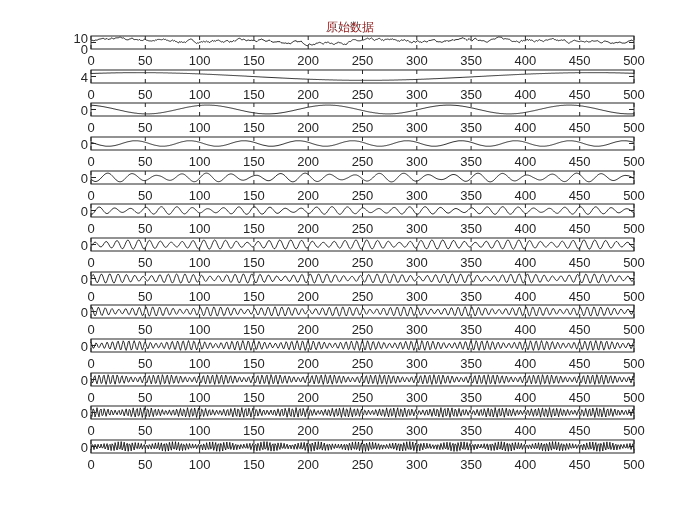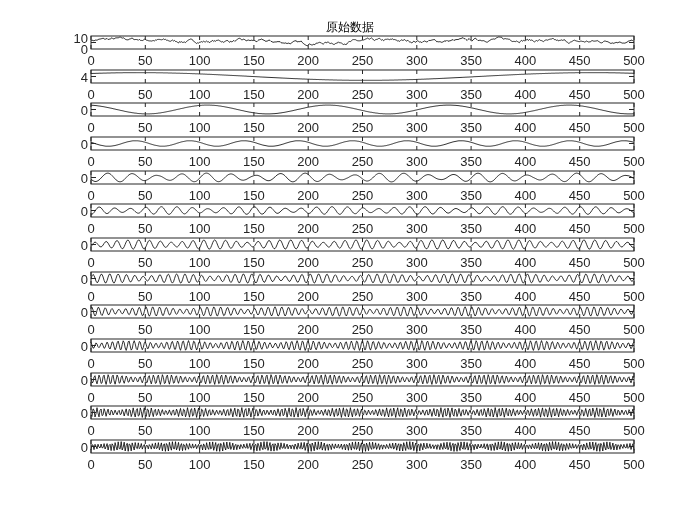--- a/index.html
+++ b/index.html
@@ -1,18 +1,18 @@
 <!DOCTYPE html>
 <html><head>
 <meta charset="utf-8">
 <style>
   html, body { margin: 0; padding: 0; background: #ffffff; }
   body { width: 700px; height: 525px; overflow: hidden; position: relative; font-family: "DejaVu Sans", sans-serif; }
   #fig { position: absolute; left: 0; top: 0; width: 700px; height: 525px; }
-  .title { position: absolute; left: 0; width: 700px; top: 19px; text-align: center; font-size: 12px; color: #000000; font-family: "DejaVu Sans", sans-serif; }
+  .title { position: absolute; left: 0; width: 700px; top: 19px; text-align: center; font-size: 12px; color: #7f1d1d; font-family: "DejaVu Sans", sans-serif; }
   svg text { font-family: "Liberation Sans", sans-serif; fill: #262626; }
 </style>
 </head>
 <body>
 
 <div class="title">原始数据</div>
 <svg id="fig" width="700" height="525" xmlns="http://www.w3.org/2000/svg">
     <g>
       <polyline points="91.0,41.2 92.0,40.1 93.0,40.5 94.0,40.9 95.0,40.2 96.0,40.0 97.0,40.3 98.0,39.6 99.0,39.1 100.0,39.1 101.1,38.8 102.1,38.6 103.1,38.1 104.1,38.9 105.1,39.3 106.1,38.8 107.1,38.5 108.1,39.6 109.1,39.1 110.1,39.2 111.1,38.3 112.1,37.8 113.1,38.9 114.1,38.9 115.1,38.1 116.1,37.9 117.1,37.8 118.2,37.9 119.2,37.3 120.2,37.0 121.2,37.5 122.2,38.2 123.2,37.7 124.2,38.3 125.2,39.2 126.2,39.7 127.2,39.7 128.2,40.1 129.2,39.0 130.2,38.9 131.2,38.5 132.2,37.9 133.2,39.1 134.2,39.6 135.2,39.5 136.3,39.5 137.3,39.6 138.3,40.3 139.3,39.3 140.3,40.3 141.3,40.4 142.3,40.6 143.3,40.1 144.3,39.2 145.3,39.3 146.3,40.1 147.3,40.3 148.3,40.7 149.3,40.9 150.3,40.9 151.3,41.1 152.3,40.8 153.3,40.5 154.3,41.0 155.4,40.0 156.4,40.2 157.4,39.5 158.4,39.4 159.4,39.4 160.4,39.6 161.4,39.8 162.4,39.6 163.4,38.9 164.4,39.5 165.4,39.3 166.4,40.2 167.4,40.2 168.4,40.7 169.4,41.1 170.4,41.3 171.4,40.7 172.4,40.0 173.5,41.0 174.5,40.4 175.5,41.5 176.5,41.6 177.5,42.3 178.5,43.0 179.5,41.6 180.5,42.2 181.5,41.7 182.5,42.4 183.5,42.3 184.5,42.0 185.5,42.6 186.5,41.5 187.5,40.7 188.5,40.0 189.5,39.5 190.6,39.0 191.6,39.0 192.6,40.0 193.6,41.3 194.6,41.9 195.6,42.7 196.6,43.5 197.6,42.8 198.6,43.1 199.6,42.3 200.6,42.1 201.6,41.6 202.6,42.1 203.6,41.2 204.6,41.8 205.6,41.9 206.6,41.0 207.6,41.9 208.7,41.8 209.7,42.7 210.7,41.5 211.7,41.2 212.7,40.3 213.7,41.5 214.7,40.6 215.7,41.3 216.7,40.3 217.7,40.3 218.7,40.1 219.7,40.8 220.7,41.4 221.7,42.0 222.7,41.6 223.7,42.4 224.7,41.6 225.7,41.0 226.8,40.5 227.8,40.6 228.8,41.7 229.8,42.3 230.8,41.2 231.8,41.9 232.8,41.3 233.8,40.4 234.8,41.4 235.8,40.5 236.8,39.8 237.8,39.0 238.8,38.4 239.8,38.3 240.8,39.0 241.8,39.9 242.8,39.6 243.8,39.1 244.8,39.7 245.9,40.5 246.9,40.8 247.9,40.0 248.9,40.1 249.9,40.6 250.9,40.4 251.9,40.1 252.9,40.6 253.9,40.3 254.9,40.6 255.9,41.4 256.9,41.7 257.9,40.6 258.9,39.7 259.9,39.8 260.9,39.3 261.9,38.9 262.9,40.0 264.0,40.0 265.0,41.1 266.0,41.2 267.0,41.2 268.0,40.7 269.0,40.0 270.0,40.4 271.0,41.4 272.0,41.6 273.0,42.4 274.0,42.0 275.0,42.0 276.0,41.9 277.0,41.9 278.0,41.4 279.0,41.9 280.0,41.5 281.0,42.7 282.1,43.0 283.1,42.8 284.1,43.4 285.1,42.8 286.1,43.2 287.1,43.6 288.1,43.1 289.1,43.2 290.1,44.0 291.1,43.2 292.1,42.5 293.1,41.7 294.1,41.0 295.1,41.0 296.1,40.5 297.1,42.0 298.1,41.6 299.1,41.7 300.2,41.5 301.2,41.0 302.2,42.4 303.2,43.3 304.2,44.1 305.2,44.8 306.2,45.3 307.2,45.9 308.2,45.1 309.2,43.8 310.2,44.3 311.2,44.8 312.2,45.1 313.2,44.3 314.2,44.6 315.2,44.4 316.2,43.1 317.3,43.2 318.3,42.8 319.3,42.3 320.3,42.6 321.3,42.8 322.3,43.8 323.3,44.1 324.3,43.2 325.3,42.1 326.3,43.0 327.3,42.0 328.3,42.1 329.3,43.0 330.3,43.5 331.3,43.1 332.3,43.6 333.3,44.3 334.3,44.4 335.4,43.6 336.4,43.2 337.4,43.1 338.4,41.8 339.4,42.8 340.4,42.8 341.4,43.0 342.4,43.8 343.4,44.5 344.4,44.1 345.4,44.5 346.4,44.5 347.4,43.0 348.4,42.1 349.4,41.5 350.4,41.6 351.4,40.8 352.4,39.9 353.4,39.6 354.5,39.6 355.5,39.7 356.5,40.3 357.5,40.7 358.5,40.8 359.5,40.8 360.5,40.7 361.5,40.3 362.5,40.1 363.5,40.0 364.5,39.6 365.5,39.1 366.5,38.7 367.5,38.1 368.5,38.7 369.5,39.2 370.5,38.5 371.6,37.9 372.6,38.8 373.6,40.0 374.6,40.5 375.6,39.7 376.6,39.4 377.6,39.2 378.6,38.5 379.6,38.3 380.6,39.4 381.6,40.2 382.6,39.6 383.6,40.7 384.6,39.8 385.6,39.3 386.6,39.3 387.6,39.1 388.6,39.3 389.7,39.7 390.7,39.1 391.7,39.3 392.7,38.8 393.7,39.7 394.7,39.5 395.7,39.9 396.7,40.3 397.7,41.0 398.7,40.8 399.7,41.4 400.7,40.4 401.7,39.8 402.7,40.4 403.7,40.1 404.7,39.5 405.7,40.6 406.7,41.1 407.8,40.2 408.8,41.4 409.8,42.1 410.8,42.1 411.8,42.9 412.8,42.2 413.8,41.1 414.8,41.8 415.8,42.3 416.8,41.1 417.8,40.7 418.8,41.5 419.8,42.2 420.8,41.8 421.8,42.7 422.8,41.7 423.8,41.4 424.8,40.9 425.9,41.7 426.9,42.0 427.9,41.4 428.9,40.4 429.9,40.5 430.9,40.4 431.9,40.0 432.9,39.8 433.9,39.6 434.9,39.7 435.9,40.8 436.9,41.9 437.9,41.5 438.9,42.0 439.9,41.6 440.9,42.0 441.9,42.4 442.9,41.9 443.9,41.4 445.0,40.7 446.0,41.3 447.0,40.3 448.0,41.4 449.0,40.8 450.0,41.0 451.0,40.3 452.0,40.1 453.0,39.5 454.0,40.6 455.0,39.7 456.0,39.8 457.0,39.3 458.0,39.7 459.0,39.0 460.0,38.7 461.0,38.5 462.1,38.0 463.1,37.6 464.1,38.8 465.1,38.6 466.1,39.6 467.1,40.5 468.1,39.4 469.1,38.5 470.1,39.7 471.1,40.6 472.1,41.0 473.1,39.8 474.1,39.0 475.1,38.1 476.1,38.9 477.1,39.6 478.1,40.6 479.1,40.4 480.1,40.1 481.2,40.7 482.2,40.8 483.2,40.6 484.2,40.9 485.2,41.5 486.2,42.0 487.2,42.3 488.2,41.4 489.2,41.1 490.2,40.0 491.2,39.4 492.2,39.3 493.2,38.9 494.2,39.2 495.2,38.9 496.2,38.0 497.2,37.6 498.3,37.0 499.3,37.0 500.3,37.2 501.3,37.0 502.3,38.1 503.3,39.2 504.3,38.8 505.3,38.6 506.3,38.9 507.3,38.9 508.3,39.2 509.3,39.2 510.3,40.1 511.3,40.9 512.3,41.5 513.3,41.4 514.3,41.4 515.3,41.7 516.4,41.0 517.4,41.5 518.4,42.1 519.4,42.7 520.4,41.4 521.4,40.3 522.4,41.2 523.4,40.4 524.4,40.7 525.4,40.8 526.4,39.8 527.4,39.3 528.4,40.5 529.4,39.4 530.4,40.3 531.4,40.0 532.4,40.3 533.4,41.3 534.5,41.9 535.5,41.1 536.5,40.5 537.5,41.1 538.5,40.3 539.5,39.7 540.5,40.4 541.5,40.6 542.5,41.1 543.5,41.6 544.5,40.7 545.5,40.1 546.5,39.9 547.5,40.2 548.5,39.7 549.5,39.3 550.5,39.1 551.5,39.0 552.5,38.5 553.6,38.7 554.6,39.7 555.6,39.7 556.6,40.4 557.6,39.9 558.6,41.0 559.6,40.4 560.6,40.3 561.6,39.9 562.6,40.4 563.6,40.0 564.6,39.7 565.6,41.1 566.6,41.8 567.6,42.4 568.6,43.3 569.6,42.9 570.6,42.0 571.7,41.7 572.7,41.0 573.7,40.4 574.7,40.0 575.7,41.0 576.7,41.0 577.7,41.3 578.7,41.6 579.7,41.6 580.7,41.1 581.7,41.2 582.7,41.5 583.7,41.6 584.7,42.1 585.7,41.6 586.7,41.0 587.7,41.6 588.8,42.1 589.8,41.8 590.8,41.6 591.8,40.7 592.8,40.7 593.8,41.2 594.8,41.1 595.8,41.0 596.8,40.8 597.8,40.7 598.8,41.6 599.8,42.2 600.8,42.8 601.8,42.9 602.8,42.3 603.8,41.3 604.8,41.0 605.8,41.2 606.9,41.6 607.9,41.7 608.9,42.4 609.9,42.9 610.9,43.5 611.9,43.1 612.9,42.9 613.9,43.5 614.9,42.7 615.9,42.6 616.9,42.4 617.9,43.0 618.9,41.9 619.9,42.2 620.9,42.4 621.9,43.0 622.9,43.2 623.9,43.0 624.9,43.2 626.0,42.6 627.0,42.2 628.0,41.4 629.0,40.8 630.0,40.9 631.0,40.2 632.0,40.1 633.0,41.1 634.0,40.9" fill="none" stroke="#000000" stroke-width="0.8"></polyline>
       <rect x="91" y="36" width="543" height="13" fill="none" stroke="#262626" stroke-width="1"></rect>

